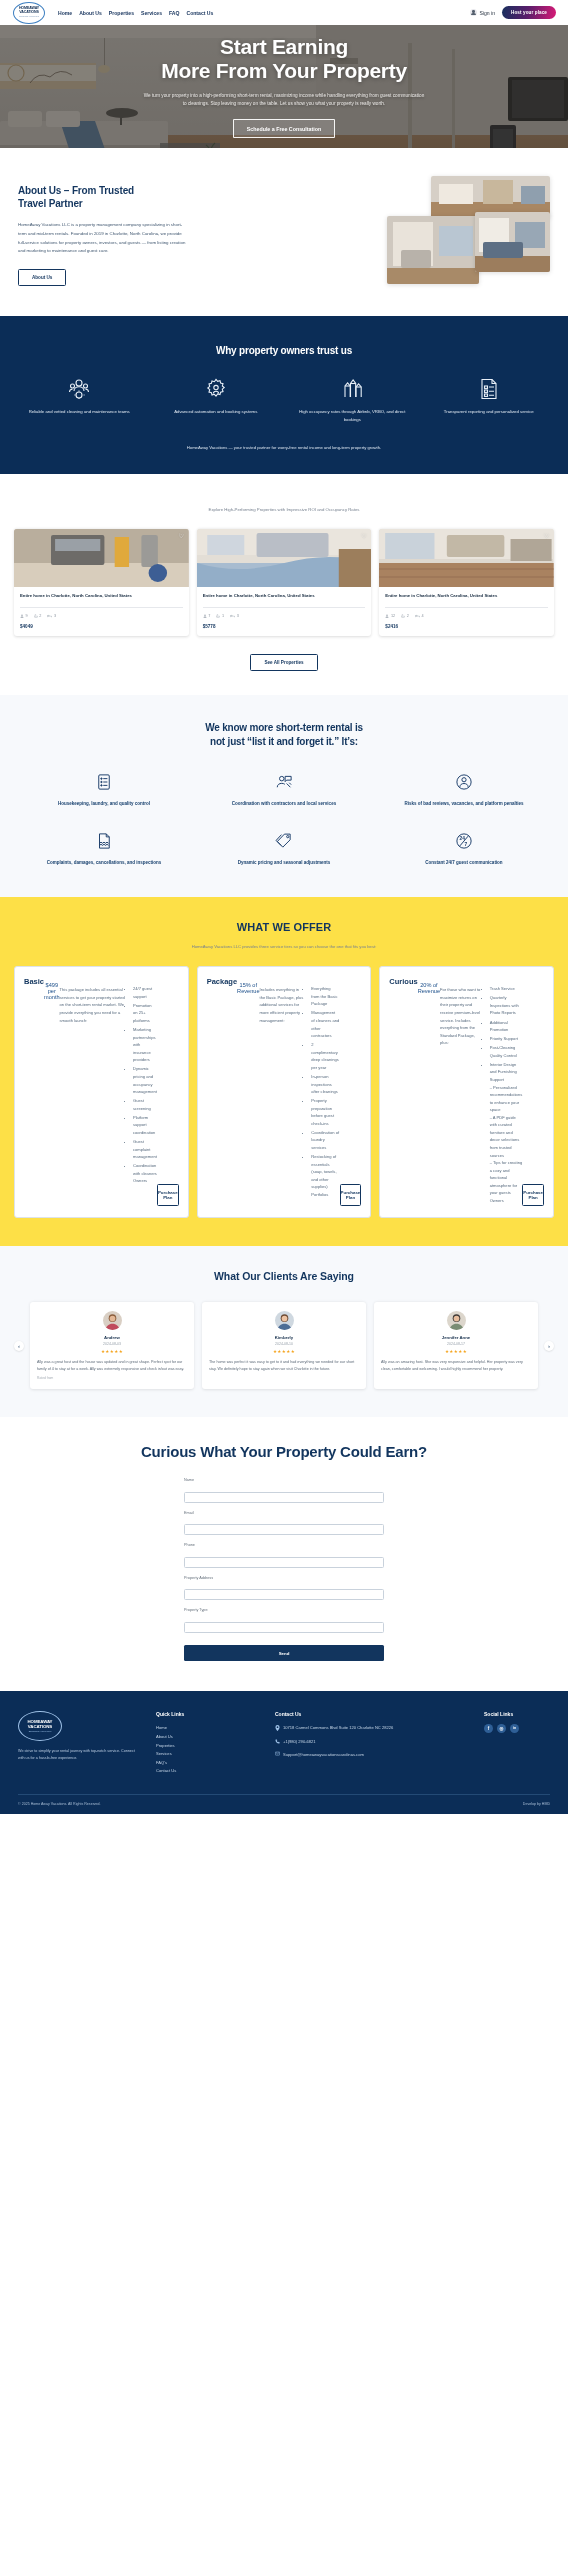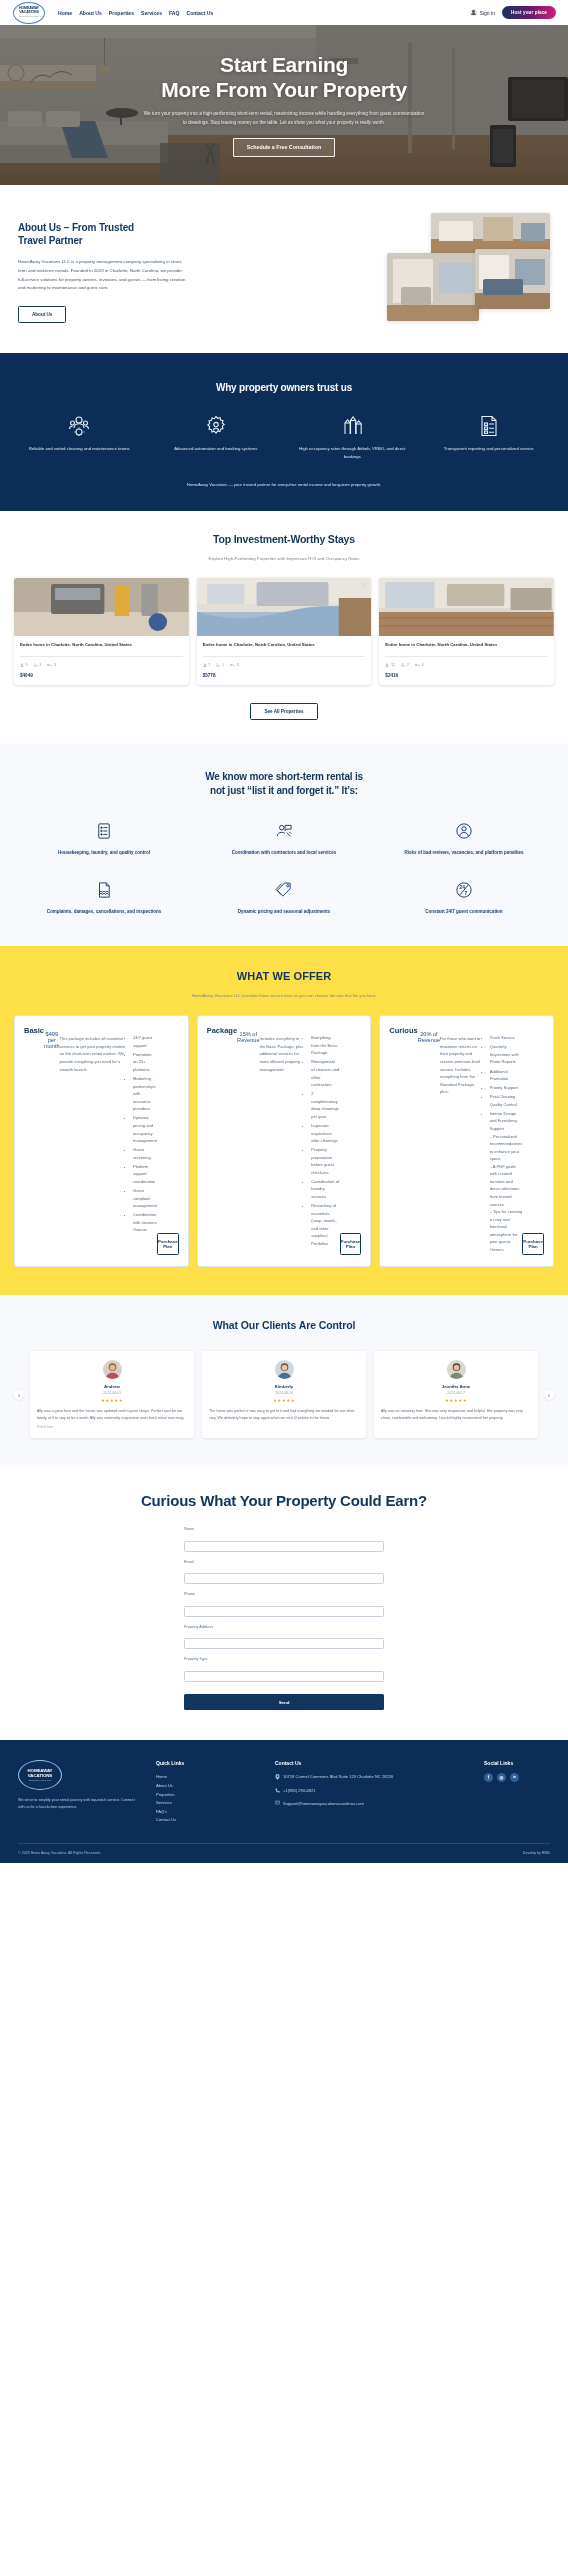--- a/index.html
+++ b/index.html
@@ -62,21 +62,21 @@
   .signin span { font-size: 5.1px; color: #1f2b3a; font-weight: 500; }
   .host-btn {
     background: linear-gradient(100deg, #18305e 0%, #5a1d6b 48%, #d81b76 100%);
     color: #fff; font-size: 4.6px; font-weight: 600;
     padding: 4px 9px; border-radius: 9px; border: none;
     white-space: nowrap; letter-spacing: 0.1px;
   }
 
   
   .hero {
-    height: 160px; position: relative; overflow: hidden;
+    height: 123px; position: relative; overflow: hidden;
     background: #ef4444;
   }
   .hero-bg { position: absolute; inset: 0; }
   .hero-overlay { position: absolute; inset: 0; background: rgba(40,38,35,0.52); }
   .hero-content {
     position: absolute; inset: 0;
     display: flex; flex-direction: column;
     align-items: center; justify-content: center;
     text-align: center; padding: 0 60px;
   }
@@ -493,21 +493,20 @@
         </svg>
       </div>
       <p>Transparent reporting and personalized service</p>
     </div>
 
   </div>
   <div class="trust-foot">HomeAway Vacations — your trusted partner for worry-free rental income and long-term property growth.</div>
 </div>
 
 <div class="props">
-  <h2>Top Investment-Worthy Stays</h2>
   <div class="sub">Explore High-Performing Properties with Impressive ROI and Occupancy Rates</div>
   <div class="prop-grid">
 
     <div class="card">
       <div class="card-img">
         <svg width="100%" height="58" viewBox="0 0 170 58" preserveAspectRatio="none">
           <rect width="170" height="58" fill="#cfc3b3"></rect>
           <rect y="34" width="170" height="24" fill="#d8cdbc"></rect>
           <rect x="0" y="0" width="170" height="34" fill="#b9ae9d"></rect>
           <rect x="36" y="6" width="52" height="30" rx="2" fill="#6d6b68"></rect>
@@ -779,21 +778,21 @@
       </ul>
       <div class="plan-btn">
         <button>Purchase Plan</button>
       </div>
     </div>
 
   </div>
 </div>
 
 <div class="testi">
-  <h2>What Our Clients Are Control</h2>
+  <h2>What Our Clients Are Saying</h2>
   <div class="testi-row">
     <div class="arrow">‹</div>
     <div class="testi-cards">
 
       <div class="tcard">
         <div class="tavatar">
           <svg width="19" height="19" viewBox="0 0 40 40">
             <rect width="40" height="40" fill="#d9cfc4"></rect>
             <circle cx="20" cy="15" r="8" fill="#8a5c3b"></circle>
             <circle cx="20" cy="16" r="6" fill="#e3b795"></circle>

